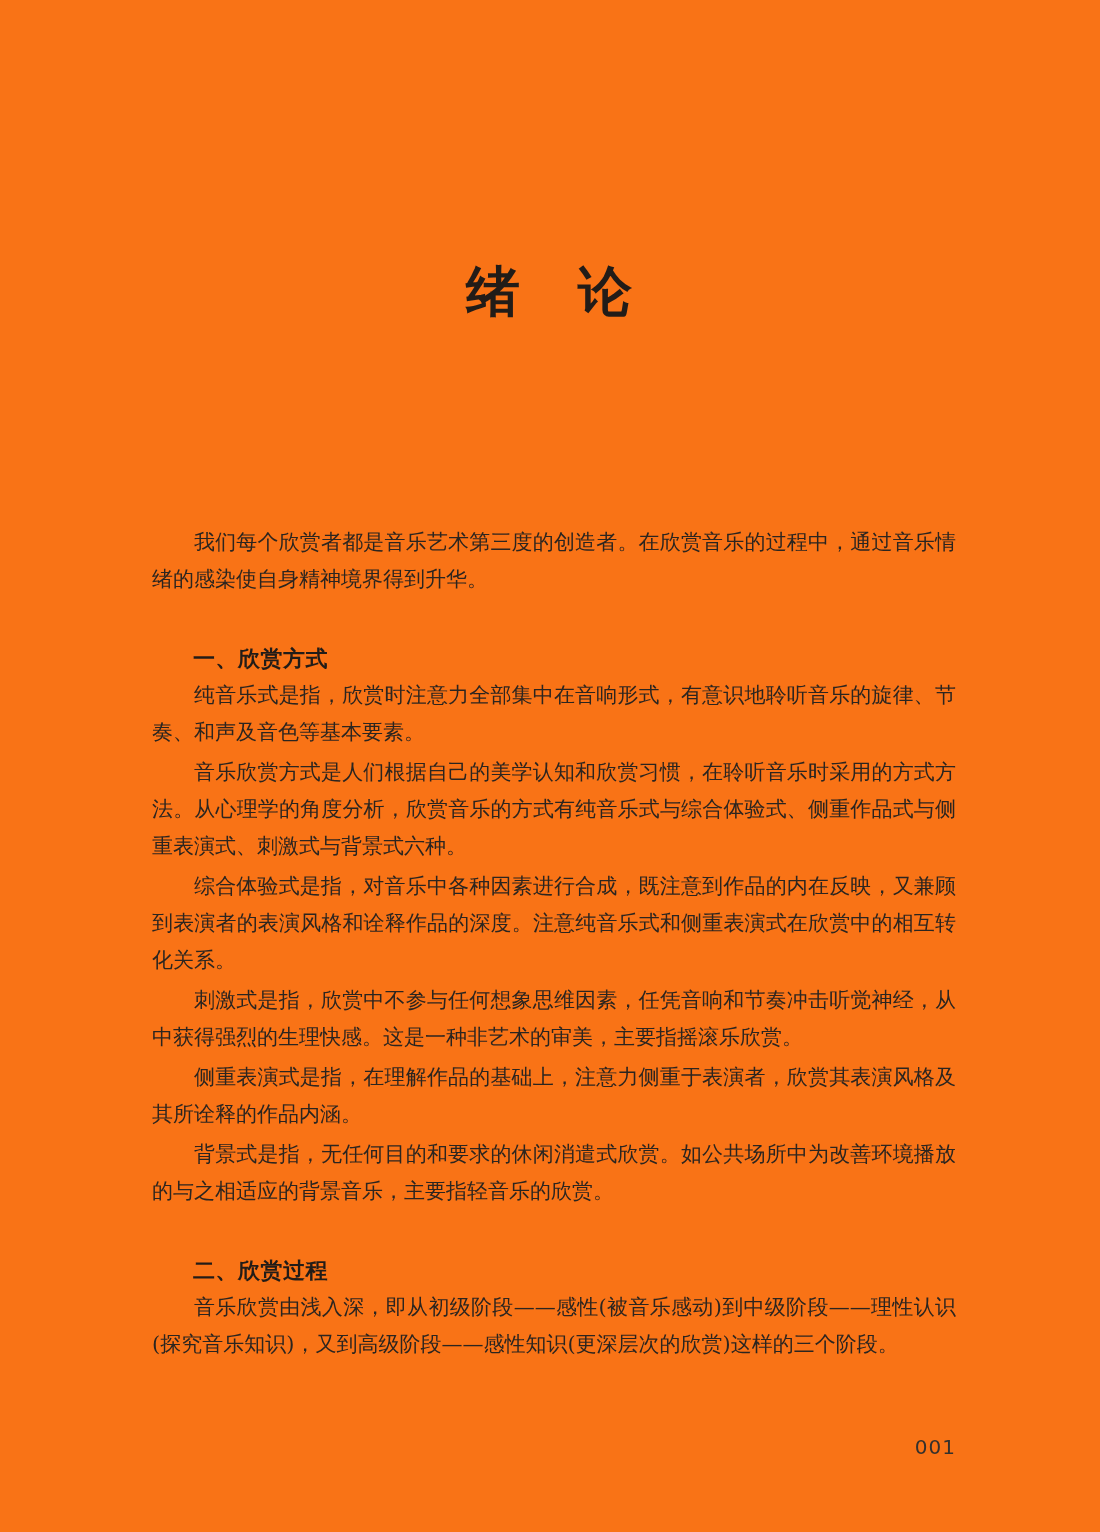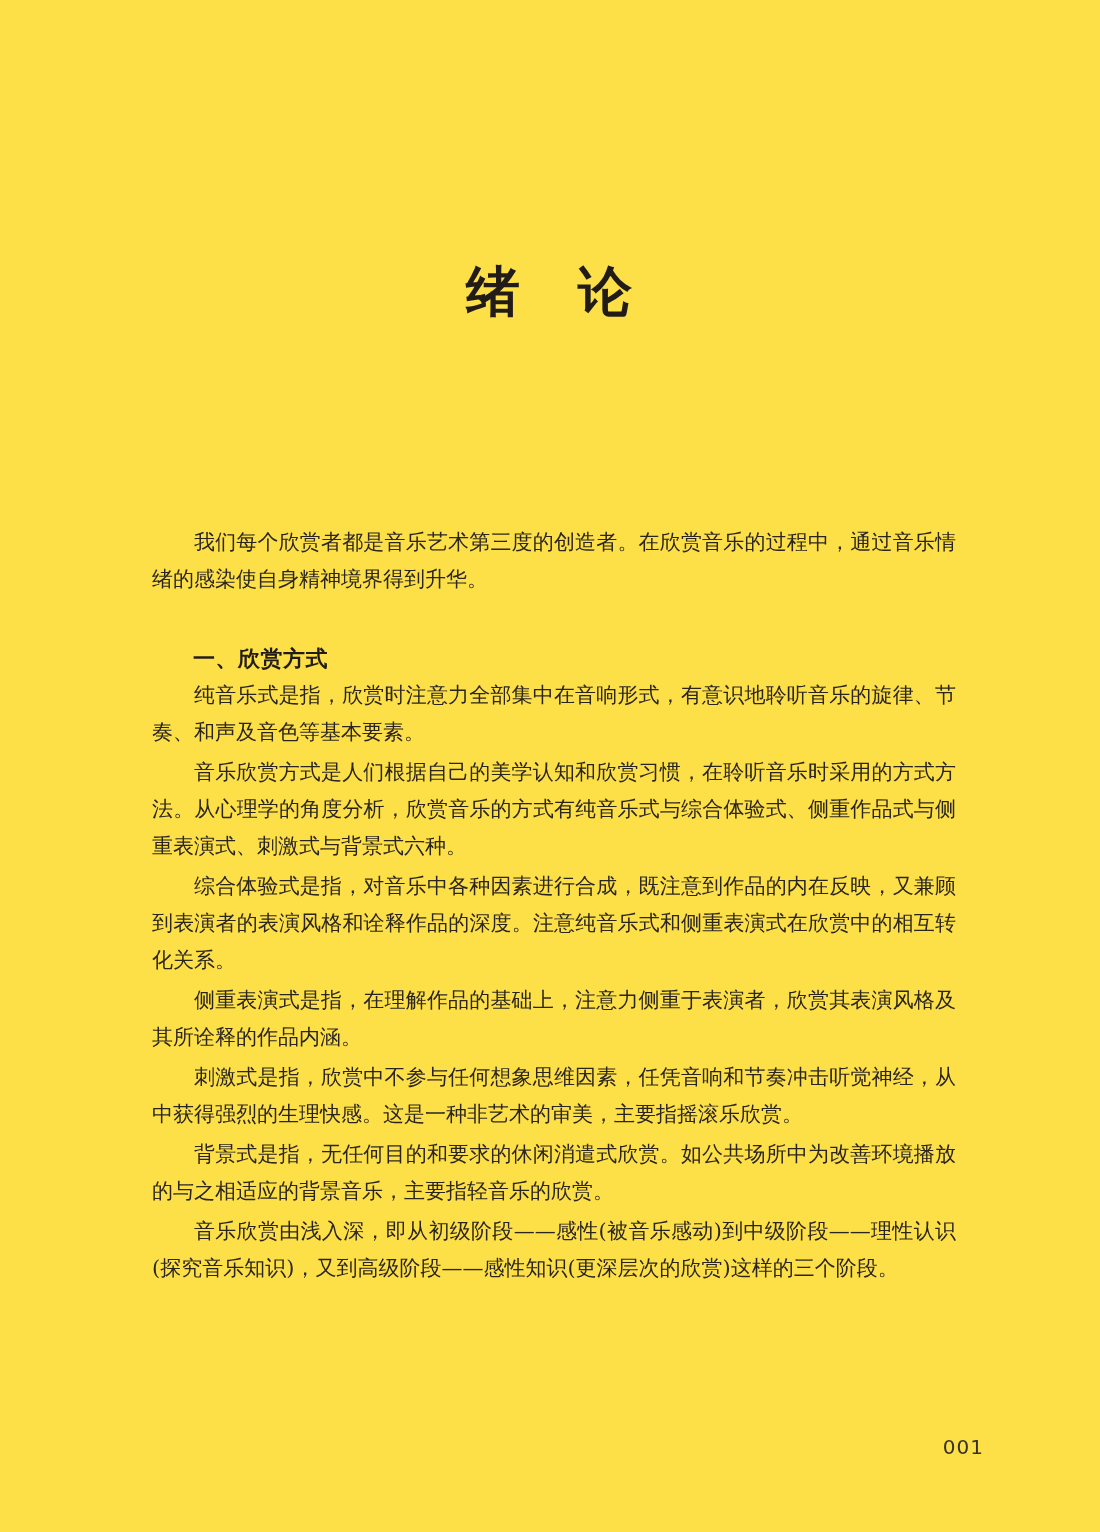--- a/index.html
+++ b/index.html
@@ -10,21 +10,21 @@
   body {
     width: 1100px;
     height: 1532px;
     position: relative;
     font-family: "DejaVu Serif", serif;
     overflow: hidden;
   }
   .page {
     position: absolute;
     inset: 0;
-    background: #fde047;
+    background: #f97316;
   }
   .page-title {
     position: absolute;
     top: 262px;
     left: 0;
     width: 100%;
     margin: 0;
     text-align: center;
     font-family: "DejaVu Sans", sans-serif;
     font-weight: bold;
@@ -54,21 +54,21 @@
     font-size: 22px;
     line-height: 37px;
     margin: 42px 0 0 0;
     text-indent: 43px;
     color: #221c18;
     letter-spacing: 0.5px;
   }
   .page-number {
     position: absolute;
     top: 1436px;
-    right: 116px;
+    right: 144px;
     font-family: "DejaVu Sans", sans-serif;
     font-size: 20px;
     line-height: 22px;
     color: #35312d;
     letter-spacing: 1px;
   }
 </style>
 </head>
 <body>
 
@@ -82,26 +82,27 @@
 
     <h2 class="section-heading">一、欣赏方式</h2>
 
     <p>纯音乐式是指，欣赏时注意力全部集中在音响形式，有意识地聆听音乐的旋律、节奏、和声及音色等基本要素。</p>
 
     <p>音乐欣赏方式是人们根据自己的美学认知和欣赏习惯，在聆听音乐时采用的方式方法。从心理学的角度分析，欣赏音乐的方式有纯音乐式与综合体验式、侧重作品式与侧重表演式、刺激式与背景式六种。</p>
 
     <p>综合体验式是指，对音乐中各种因素进行合成，既注意到作品的内在反映，又兼顾到表演者的表演风格和诠释作品的深度。注意纯音乐式和侧重表演式在欣赏中的相互转化关系。</p>
 
 
+    <p>刺激式是指，欣赏中不参与任何想象思维因素，任凭音响和节奏冲击听觉神经，从中获得强烈的生理快感。这是一种非艺术的审美，主要指摇滚乐欣赏。</p>
+
     <p>侧重表演式是指，在理解作品的基础上，注意力侧重于表演者，欣赏其表演风格及其所诠释的作品内涵。</p>
-
-    <p>刺激式是指，欣赏中不参与任何想象思维因素，任凭音响和节奏冲击听觉神经，从中获得强烈的生理快感。这是一种非艺术的审美，主要指摇滚乐欣赏。</p>
 
     <p>背景式是指，无任何目的和要求的休闲消遣式欣赏。如公共场所中为改善环境播放的与之相适应的背景音乐，主要指轻音乐的欣赏。</p>
 
+    <h2 class="section-heading">二、欣赏过程</h2>
 
     <p>音乐欣赏由浅入深，即从初级阶段——感性(被音乐感动)到中级阶段——理性认识(探究音乐知识)，又到高级阶段——感性知识(更深层次的欣赏)这样的三个阶段。</p>
 
   </section>
 
   <div class="page-number">001</div>
 
 </main>
 
 </body></html>

